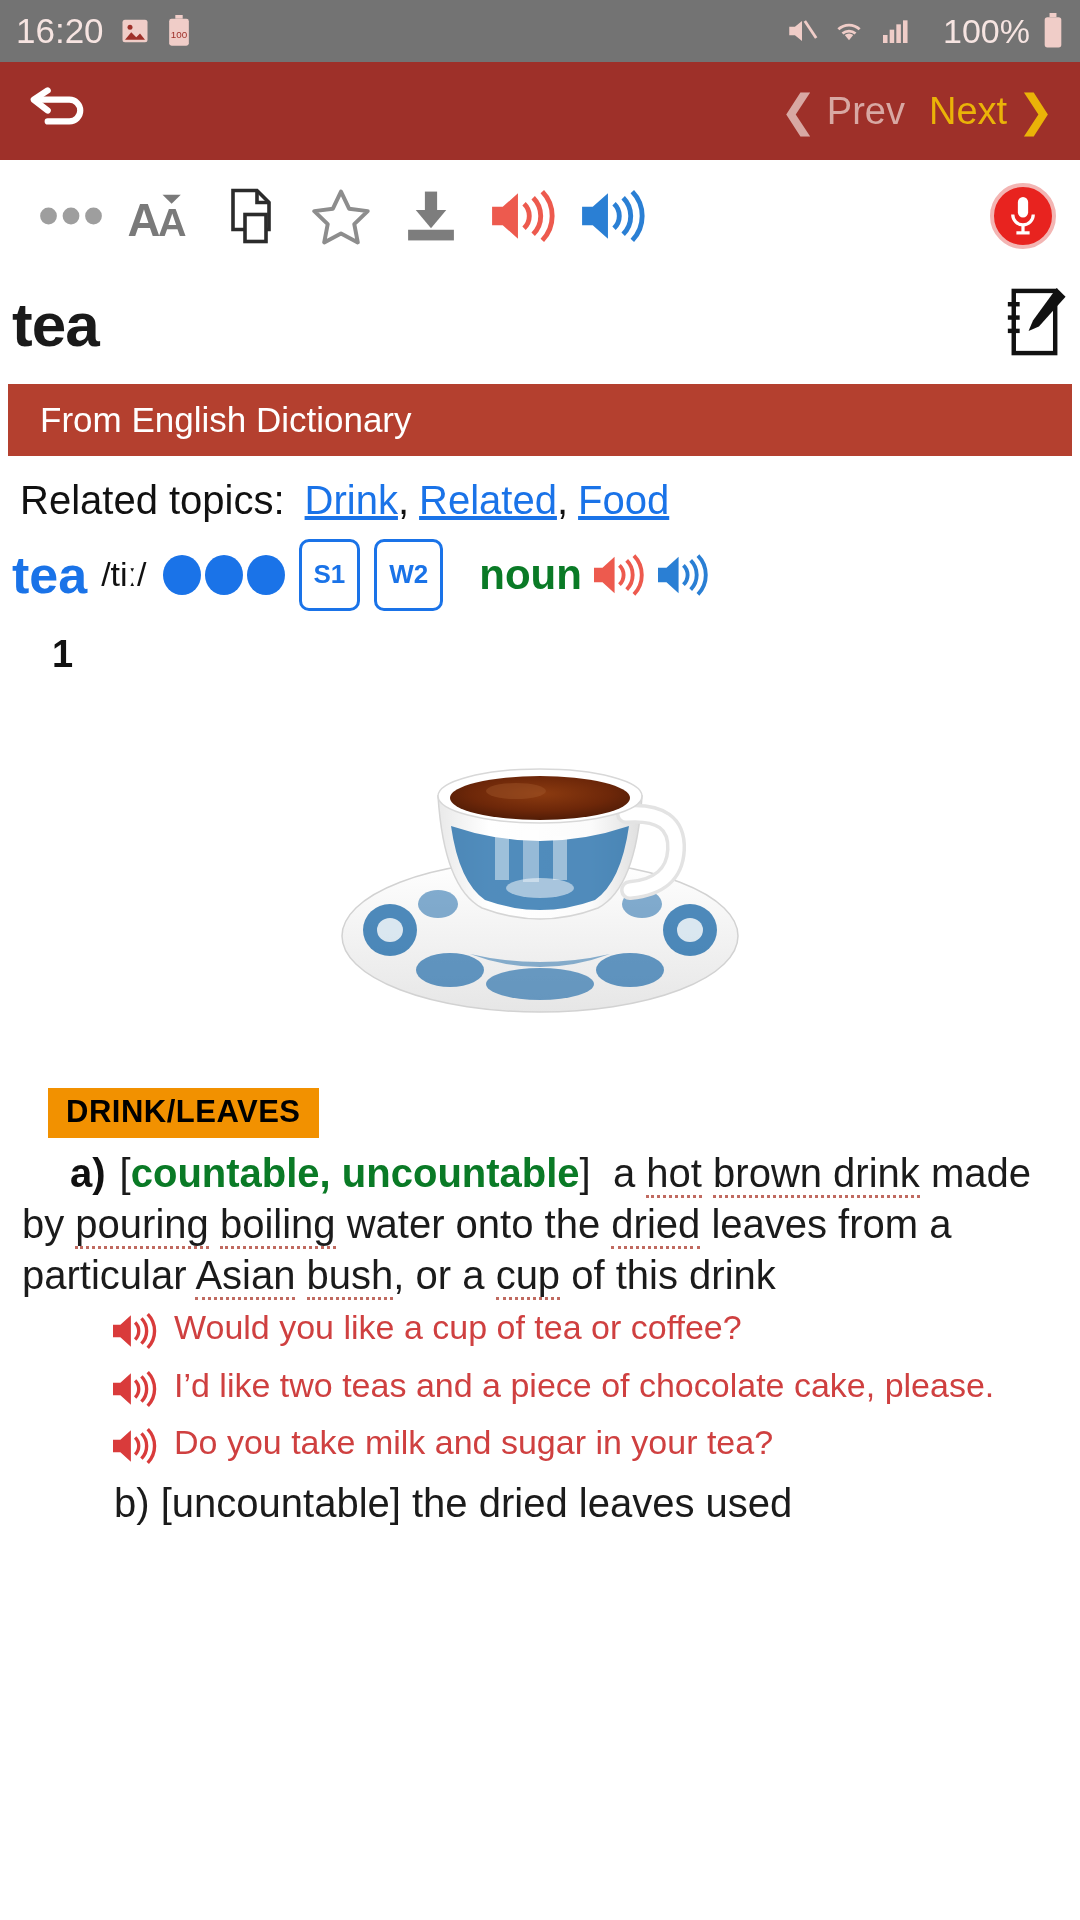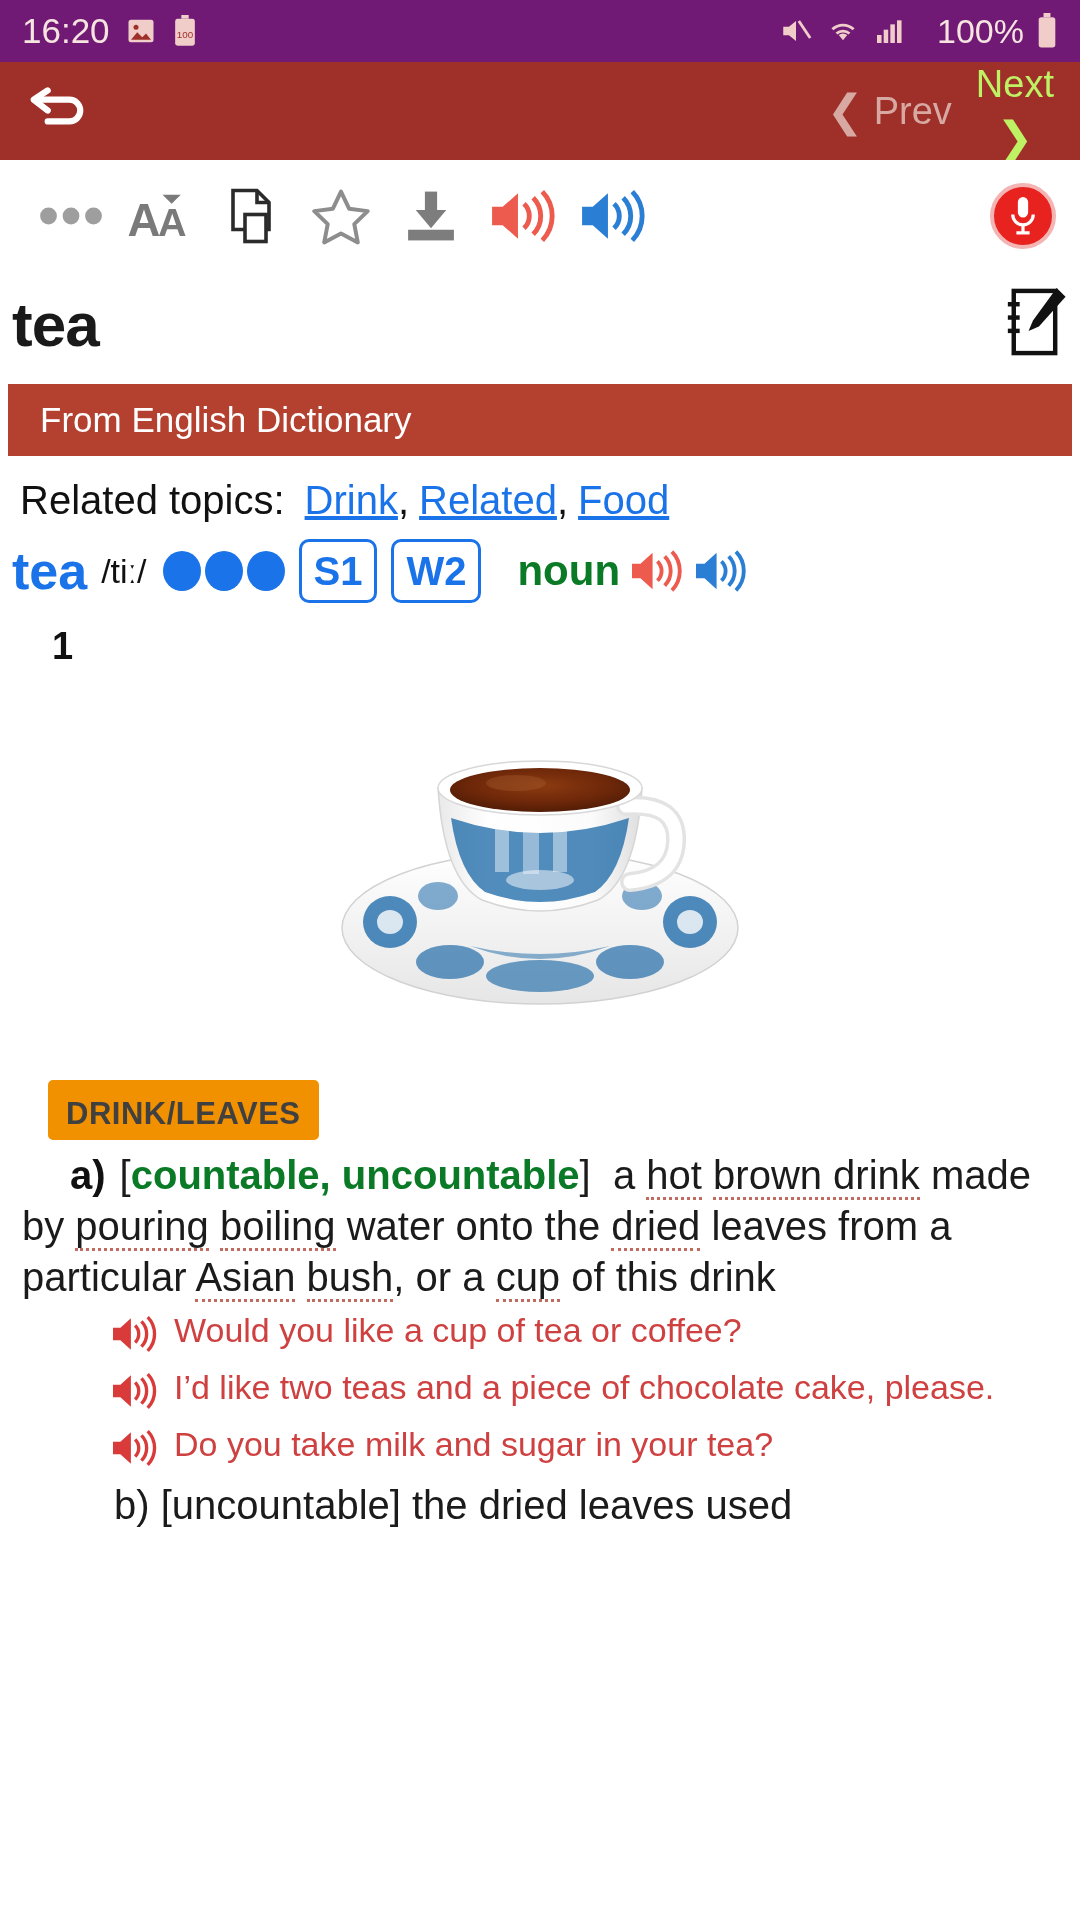--- a/index.html
+++ b/index.html
@@ -5,40 +5,40 @@
   * { box-sizing: border-box; margin: 0; padding: 0; }
   html, body {
     width: 1080px; height: 1920px;
     background: #ffffff;
     font-family: "Liberation Sans", sans-serif;
     overflow: hidden;
   }
 
   
   .status-bar {
-    height: 62px; background: #701a75;
+    height: 62px; background: #737373;
     display: flex; align-items: center; justify-content: space-between;
-    padding: 0 22px; color: #f2dcd9;
+    padding: 0 16px; color: #f2dcd9;
   }
   .status-left { display: flex; align-items: center; gap: 16px; }
   .status-right { display: flex; align-items: center; gap: 12px; }
   .status-clock { font-size: 35px; letter-spacing: 0px; color: #f6e4e1; }
   .sicon { display: inline-flex; align-items: center; }
   .battery-pct { font-size: 34px; color: #f6e4e1; margin-left: 20px; }
 
   
   .nav-bar {
     height: 98px; background: #9e3029;
     display: flex; align-items: center; justify-content: space-between;
     padding: 0 26px;
   }
   .nav-right { display: flex; align-items: center; gap: 6px; }
   .nav-prev, .nav-next { font-size: 38px; display: flex; align-items: center; gap: 10px; }
   .nav-prev { color: #d8a8a3; }
-  .nav-next { color: #bef264; margin-left: 18px; flex-direction: column; }
+  .nav-next { color: #eab308; margin-left: 18px; }
   .chev { font-size: 44px; font-weight: 300; line-height: 1; }
 
   
   .toolbar {
     height: 112px; background: #ffffff;
     display: flex; align-items: center;
     padding: 0 26px; position: relative;
   }
   .tool { width: 90px; display: flex; align-items: center; justify-content: center; }
   .mic-btn {
@@ -75,38 +75,38 @@
   
   .pron-row {
     display: flex; align-items: center; padding: 10px 0 0 12px; gap: 0;
   }
   .pron-word { font-size: 52px; font-weight: bold; color: #1a73e8; }
   .pron-ipa { font-size: 34px; color: #111; margin-left: 14px; }
   .dots { display: flex; gap: 4px; margin-left: 16px; }
   .dot { width: 38px; height: 40px; border-radius: 50%; background: #1a73e8; }
   .badge-box {
     margin-left: 14px; border: 3px solid #1a73e8; border-radius: 10px;
-    color: #1a73e8; font-weight: bold; font-size: 40px;
-    padding: 6px 12px; line-height: 1.15;
+    color: #1a73e8; font-weight: bold; font-size: 26px;
+    padding: 18px 12px; line-height: 1.15;
   }
   .pos { font-size: 42px; font-weight: bold; color: #0a7a26; margin-left: 36px; }
   .spk { margin-left: 6px; display: inline-flex; align-items: center; }
 
   
   .sense-num { font-size: 38px; font-weight: bold; color: #111; padding: 22px 0 0 52px; }
 
   
   .img-wrap { display: flex; justify-content: center; margin-top: 42px; }
   .teacup { width: 440px; height: 310px; position: relative; }
 
   
   .cat-badge {
-    display: inline-block; background: #f29100; color: #404040;
+    display: inline-block; background: #f29100; color: #000000;
     font-weight: bold; font-size: 31px; letter-spacing: 0.5px;
-    padding: 16px 18px 8px 18px; border-radius: 5px;
+    padding: 6px 18px 8px 18px; border-radius: 0;
     margin: 60px 0 0 48px;
   }
 
   
   .def-block { padding: 10px 22px 0 22px; }
   .def-para {
     font-size: 40px; line-height: 1.28; color: #1b1b1b;
   }
   .def-letter { font-weight: bold; color: #111; margin-right: 14px; margin-left: 48px;}
   .gram { color: #0a7a26; font-weight: bold; }

